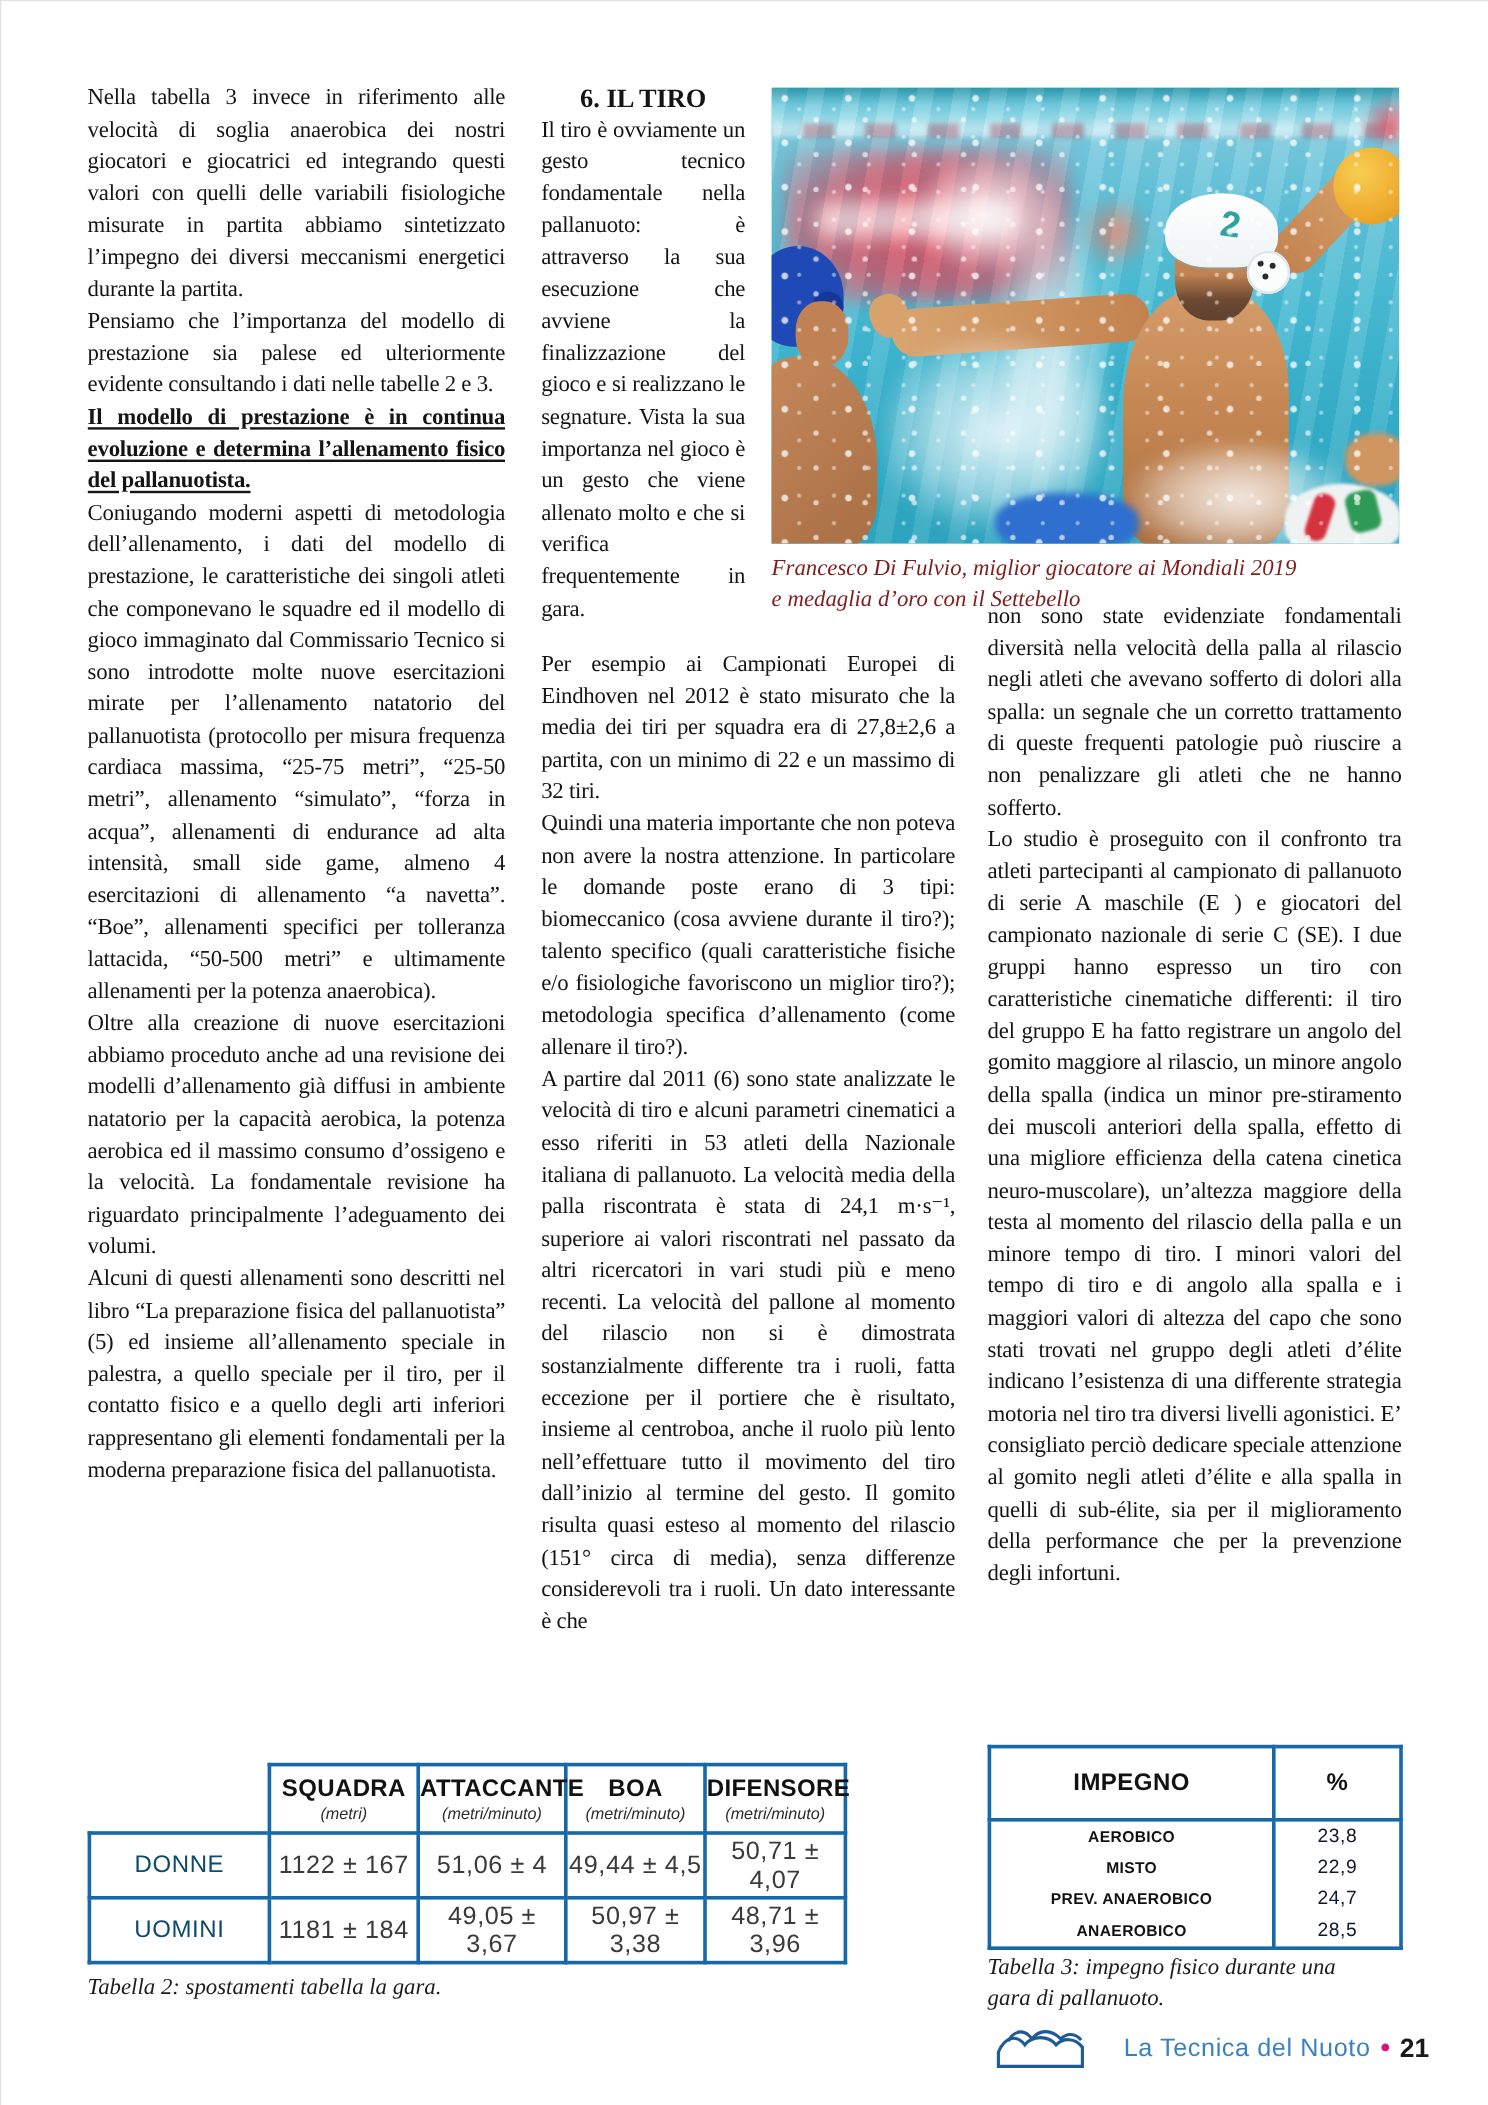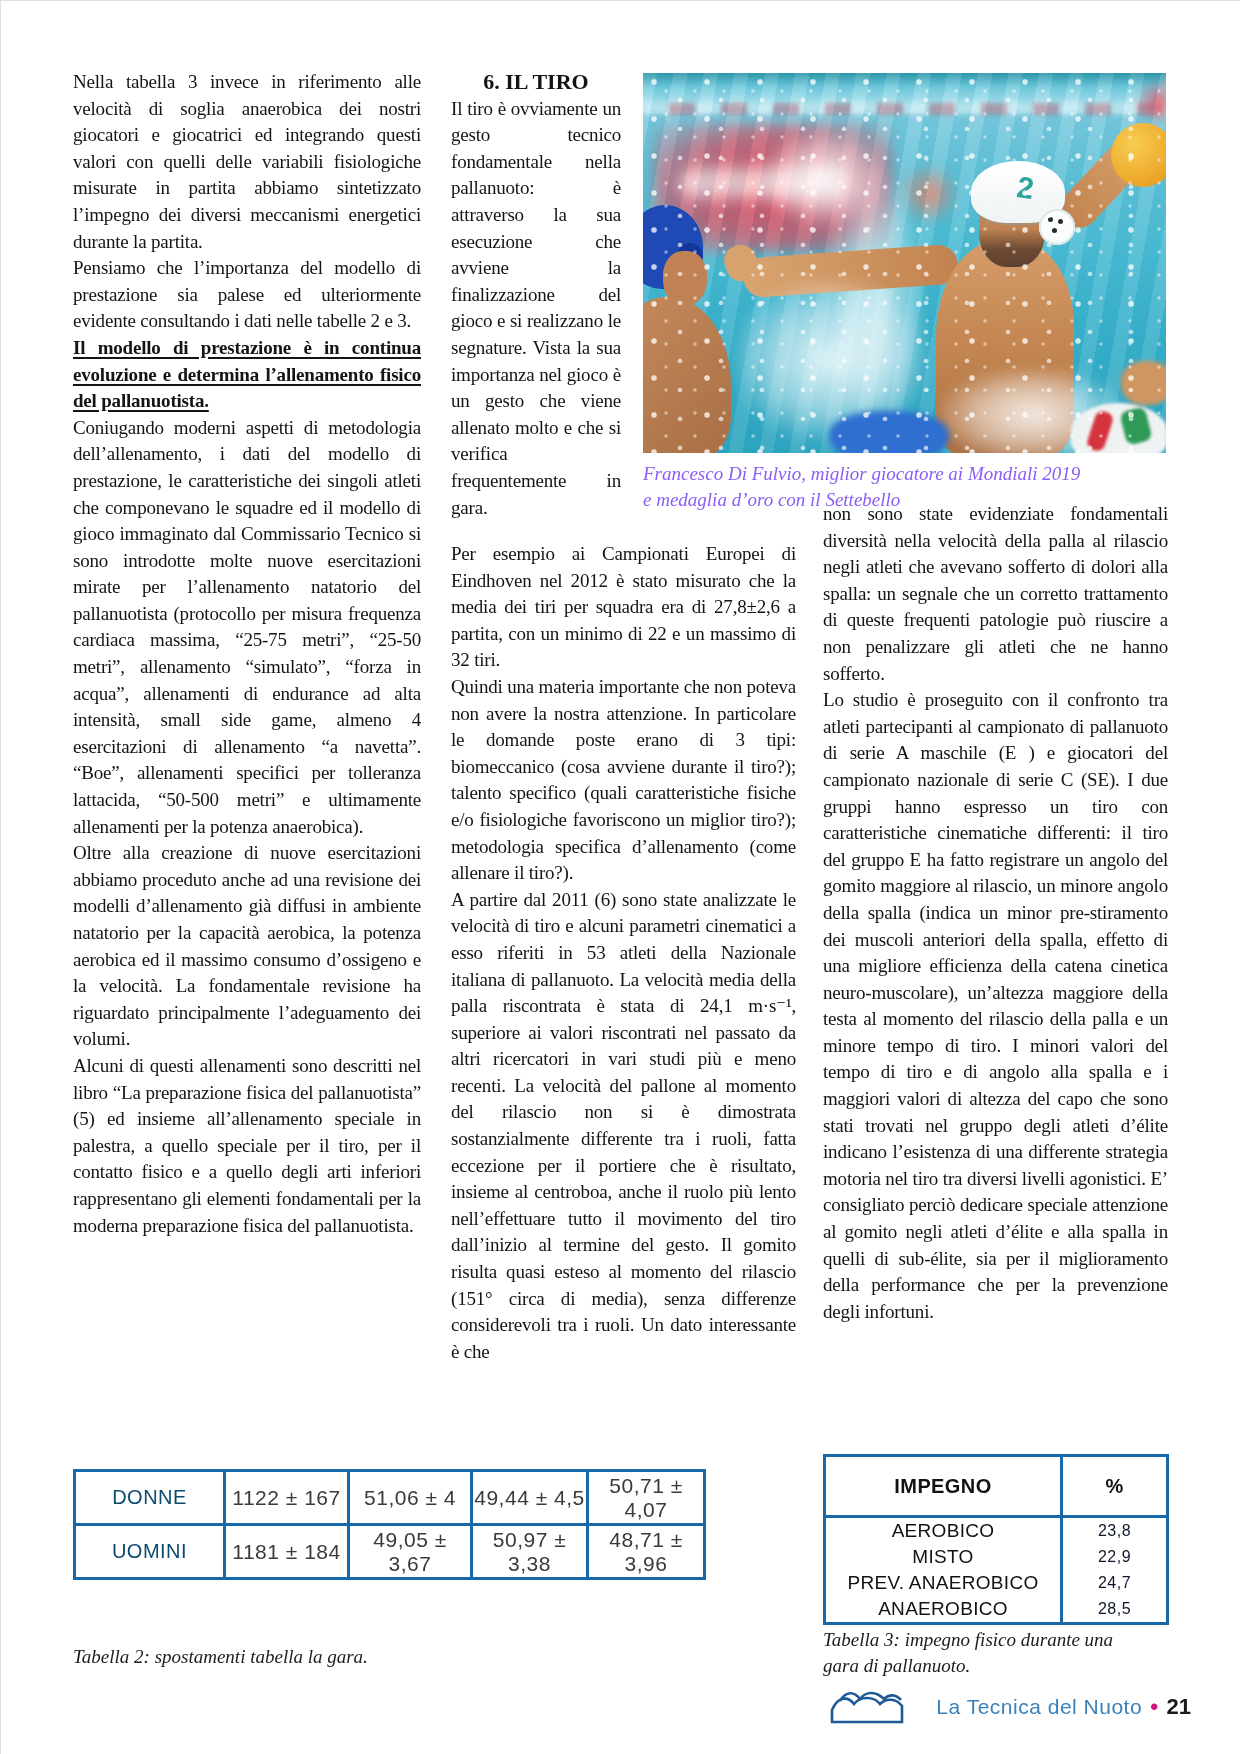--- a/index.html
+++ b/index.html
@@ -53,38 +53,38 @@
   .ph-capbr-green{left:52px;top:6px;width:26px;height:34px;background:#2f9a57;transform:rotate(-14deg);border-radius:8px;}
   .ph-armbr{left:478px;top:288px;width:52px;height:44px;background:#cf9662;border-radius:45%;filter:blur(2px);}
   .ph-blue{left:186px;top:338px;width:120px;height:50px;background:#2e6fd0;border-radius:45%;filter:blur(3px);}
   .ph-texture{left:0;top:0;width:523px;height:380px;background:repeating-linear-gradient(100deg,rgba(255,255,255,.10) 0 14px,rgba(35,150,180,.10) 14px 30px);}
   .ph-speckles{left:0;top:0;width:523px;height:380px;opacity:.8;background-image:
     radial-gradient(circle at 11px 9px, rgba(255,255,255,.95) 0 2.2px, rgba(255,255,255,0) 3.4px),
     radial-gradient(circle at 37px 27px, rgba(255,255,255,.8) 0 1.7px, rgba(255,255,255,0) 2.9px),
     radial-gradient(circle at 23px 18px, rgba(255,255,255,.6) 0 1.2px, rgba(255,255,255,0) 2.2px);
     background-size:53px 37px,41px 29px,29px 23px;}
   
-  .caption{position:absolute; left:642px; top:460px; width:510px; font-style:italic; font-size:19px; line-height:26px; color:#8b5cf6;}
+  .caption{position:absolute; left:642px; top:460px; width:510px; font-style:italic; font-size:19px; line-height:26px; color:#7f1d1d;}
   .caption span{display:block;}
   
   .sans{font-family:"Liberation Sans","DejaVu Sans",sans-serif;}
   table{border-collapse:collapse; table-layout:fixed;}
   .t2{position:absolute; left:72px; top:1468px; width:630px;}
   .t2 th,.t2 td{border:3px solid #1668a8; padding:0; text-align:center; vertical-align:middle;}
   .t2 .corner{border:none; background:#fff;}
   .t2 .h1{font-weight:bold; font-size:20px; color:#121212; letter-spacing:.3px;}
   .t2 .h2{font-style:italic; font-size:13.5px; color:#2c2c2c; font-weight:normal; margin-top:1px;}
   .t2 .rowlab{font-weight:normal; font-size:20px; color:#0c4a6e; letter-spacing:.5px;}
   .t2 .val{font-size:21px; color:#3a3a3a; letter-spacing:.5px; font-weight:normal;}
   .t2 tr.hd{height:57px;} .t2 tr.rw{height:54px;}
   .t3{position:absolute; left:822px; top:1453px; width:343px;}
   .t3 th,.t3 td{border:3px solid #1668a8; padding:0; text-align:center; vertical-align:middle;}
   .t3 th{height:58px; font-weight:bold; font-size:20px; color:#121212; letter-spacing:.4px;}
   .t3 td{height:104px;}
-  .t3 .lab{font-weight:normal; font-size:19px; color:#121212; line-height:26px; letter-spacing:.3px;}
+  .t3 .lab{font-weight:bold; font-size:13px; color:#121212; line-height:26px; letter-spacing:.3px;}
   .t3 .val{font-size:16px; color:#0f172a; line-height:26px; letter-spacing:.5px;}
   .tcap{position:absolute; font-style:italic; font-size:19px; line-height:26px; color:#1c1c1c;}
   .t2cap{left:72px; top:1643px; width:360px;}
   .t3cap{left:822px; top:1626px; width:300px;}
   
   .footer{position:absolute; right:50px; top:1688px; display:flex; align-items:center; gap:10px;}
   .ft-name{font-family:"Liberation Sans","DejaVu Sans",sans-serif; font-size:21px; color:#3b82bb; letter-spacing:.5px;margin-left:12px;}
   .ft-dot{color:#d6137f; font-size:24px; line-height:1; font-family:"Liberation Sans",sans-serif; margin:0 -2px;}
   .ft-num{font-family:"Liberation Sans","DejaVu Sans",sans-serif; font-weight:bold; font-size:22px; color:#1a1a1a;}
 </style>
@@ -162,20 +162,39 @@
 
   <table class="t2 sans">
     <colgroup>
         <col style="width:150px">
         <col style="width:124px">
         <col style="width:123px">
         <col style="width:116px">
         <col style="width:117px">
       </colgroup>
     <tbody>
+        <tr class="hd">
+      <td class="corner"></td>
+      <th>
+        <div class="h1">SQUADRA</div>
+        <div class="h2">(metri)</div>
+      </th>
+      <th>
+        <div class="h1">ATTACCANTE</div>
+        <div class="h2">(metri/minuto)</div>
+      </th>
+      <th>
+        <div class="h1">BOA</div>
+        <div class="h2">(metri/minuto)</div>
+      </th>
+      <th>
+        <div class="h1">DIFENSORE</div>
+        <div class="h2">(metri/minuto)</div>
+      </th>
+    </tr>
     <tr class="rw">
       <th class="rowlab">DONNE</th>
       <td class="val">1122 ± 167</td>
       <td class="val">51,06 ± 4</td>
       <td class="val">49,44 ± 4,5</td>
       <td class="val">50,71 ± 4,07</td>
     </tr>
     <tr class="rw">
       <th class="rowlab">UOMINI</th>
       <td class="val">1181 ± 184</td>

